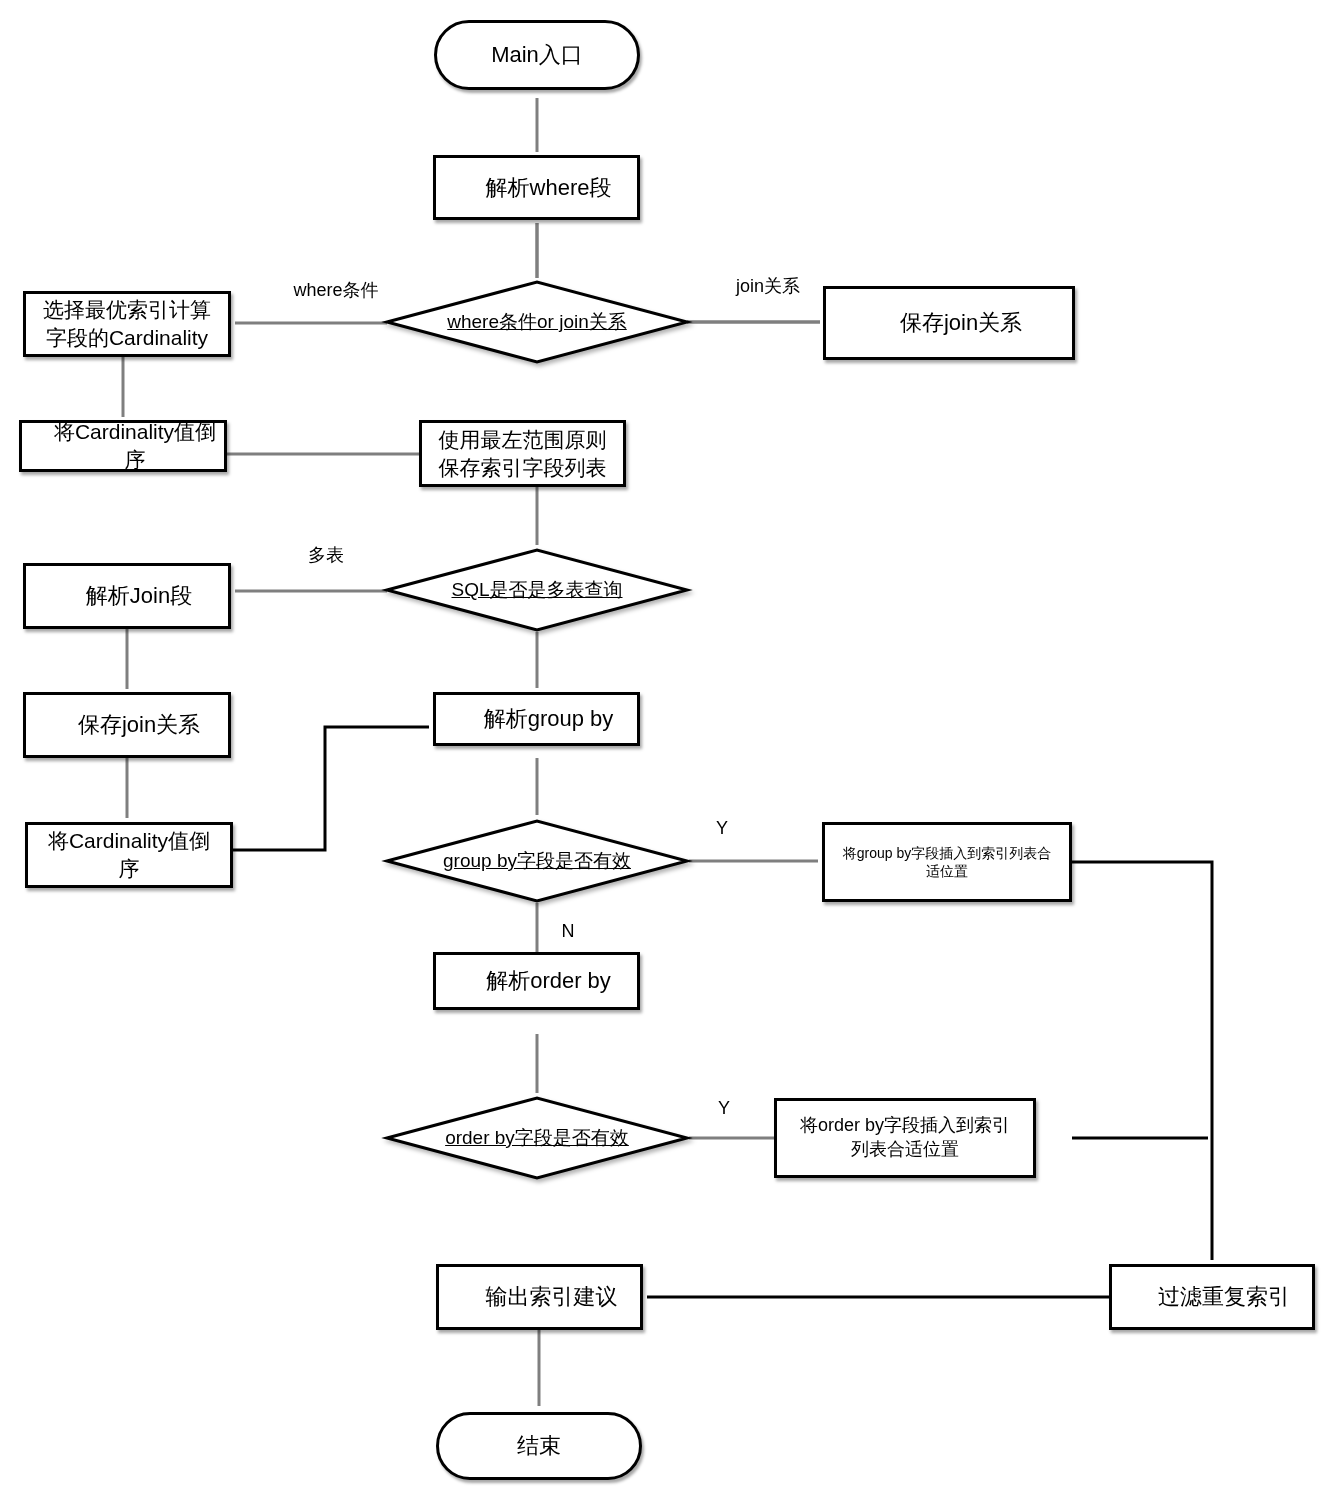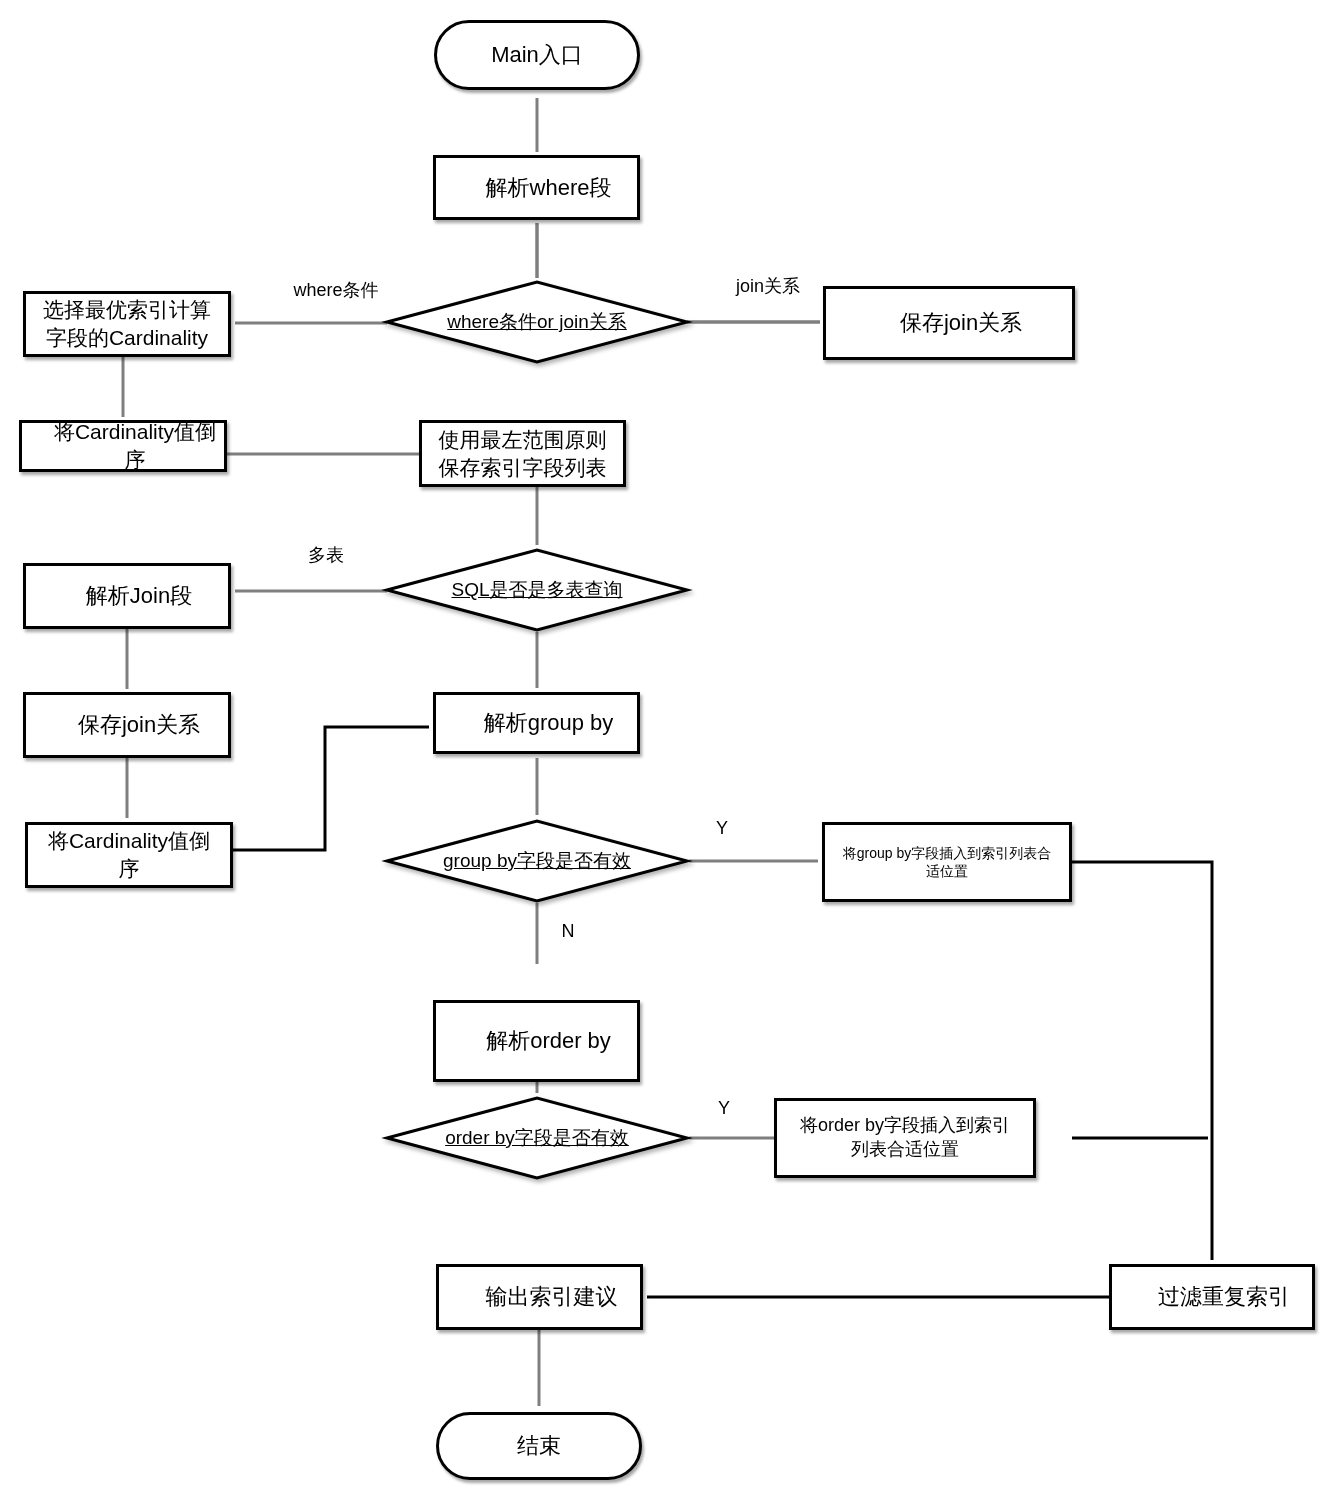--- a/index.html
+++ b/index.html
@@ -119,36 +119,36 @@
   </div>
 
   <div class="node process" style="left:23px;top:692px;width:208px;height:66px">
     <span class="lbl">保存join关系</span>
   </div>
 
   <div class="node process two-line" style="left:25px;top:822px;width:208px;height:66px">
     <span class="lbl">将Cardinality值倒序</span>
   </div>
 
-  <div class="node process" style="left:433px;top:692px;width:207px;height:62px">
+  <div class="node process" style="left:433px;top:692px;width:207px;height:54px">
     <span class="lbl">解析group by</span>
   </div>
 
   <div class="node diamond" style="left:385px;top:818px;width:304px;height:86px">
     <svg width="304" height="86">
       <polygon points="2,43 152,3 302,43 152,83" fill="#ffffff" stroke="#000000" stroke-width="3"></polygon>
     </svg>
     <span class="lbl">group by字段是否有效</span>
   </div>
 
   <div class="node process two-line" style="left:822px;top:822px;width:250px;height:80px;font-size:14px">
     <span class="lbl">将group by字段插入到索引列表合适位置</span>
   </div>
 
-  <div class="node process" style="left:433px;top:1000px;width:207px;height:82px">
+  <div class="node process" style="left:433px;top:952px;width:207px;height:58px">
     <span class="lbl">解析order by</span>
   </div>
 
   <div class="node diamond" style="left:385px;top:1095px;width:304px;height:86px">
     <svg width="304" height="86">
       <polygon points="2,43 152,3 302,43 152,83" fill="#ffffff" stroke="#000000" stroke-width="3"></polygon>
     </svg>
     <span class="lbl">order by字段是否有效</span>
   </div>
 

